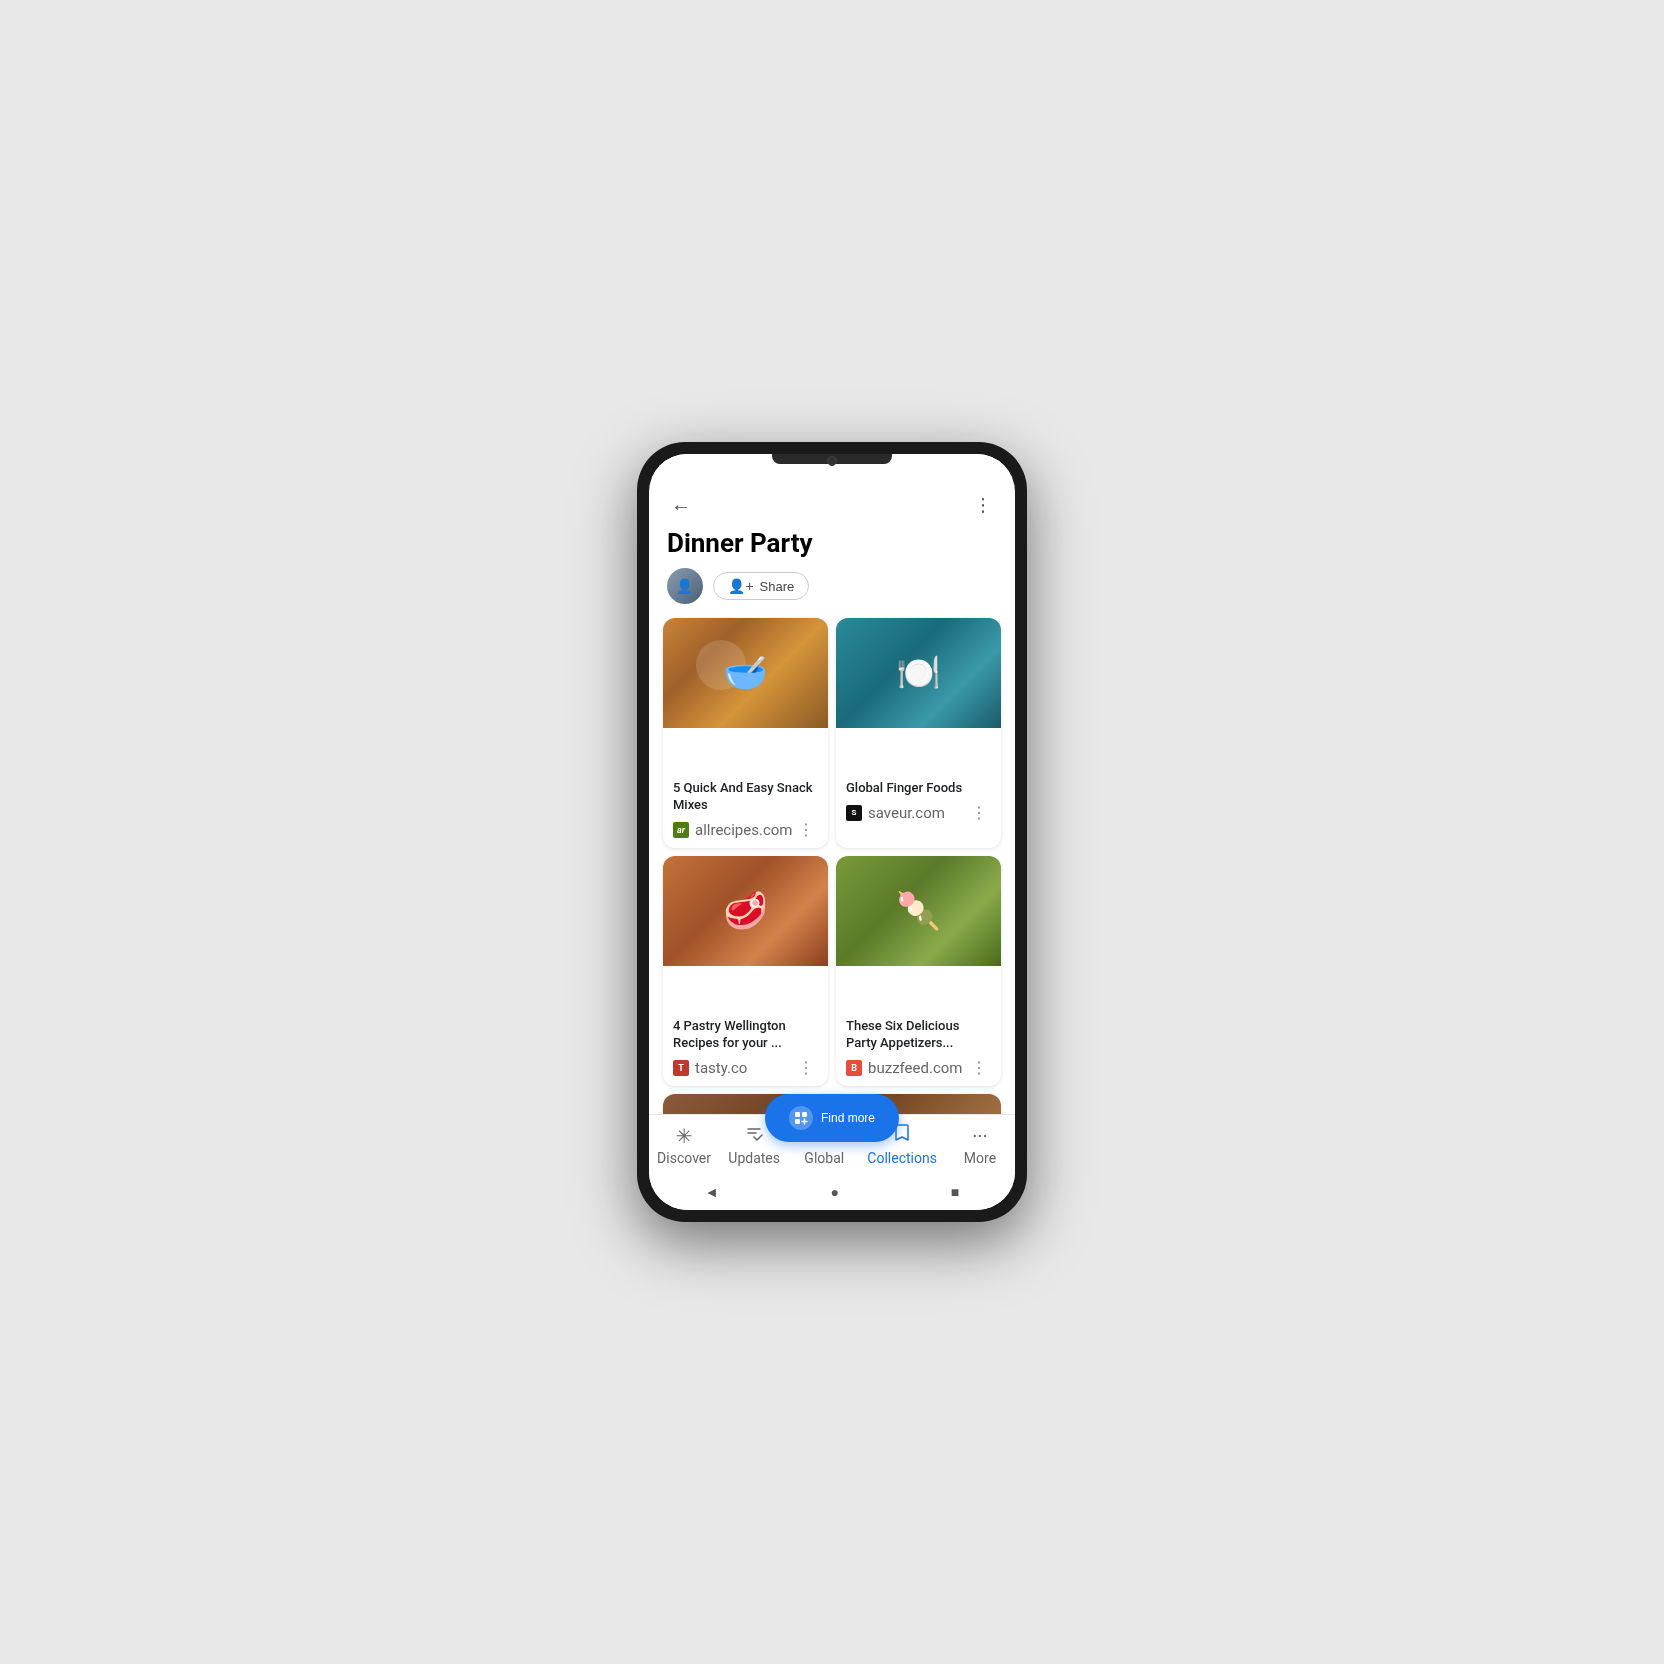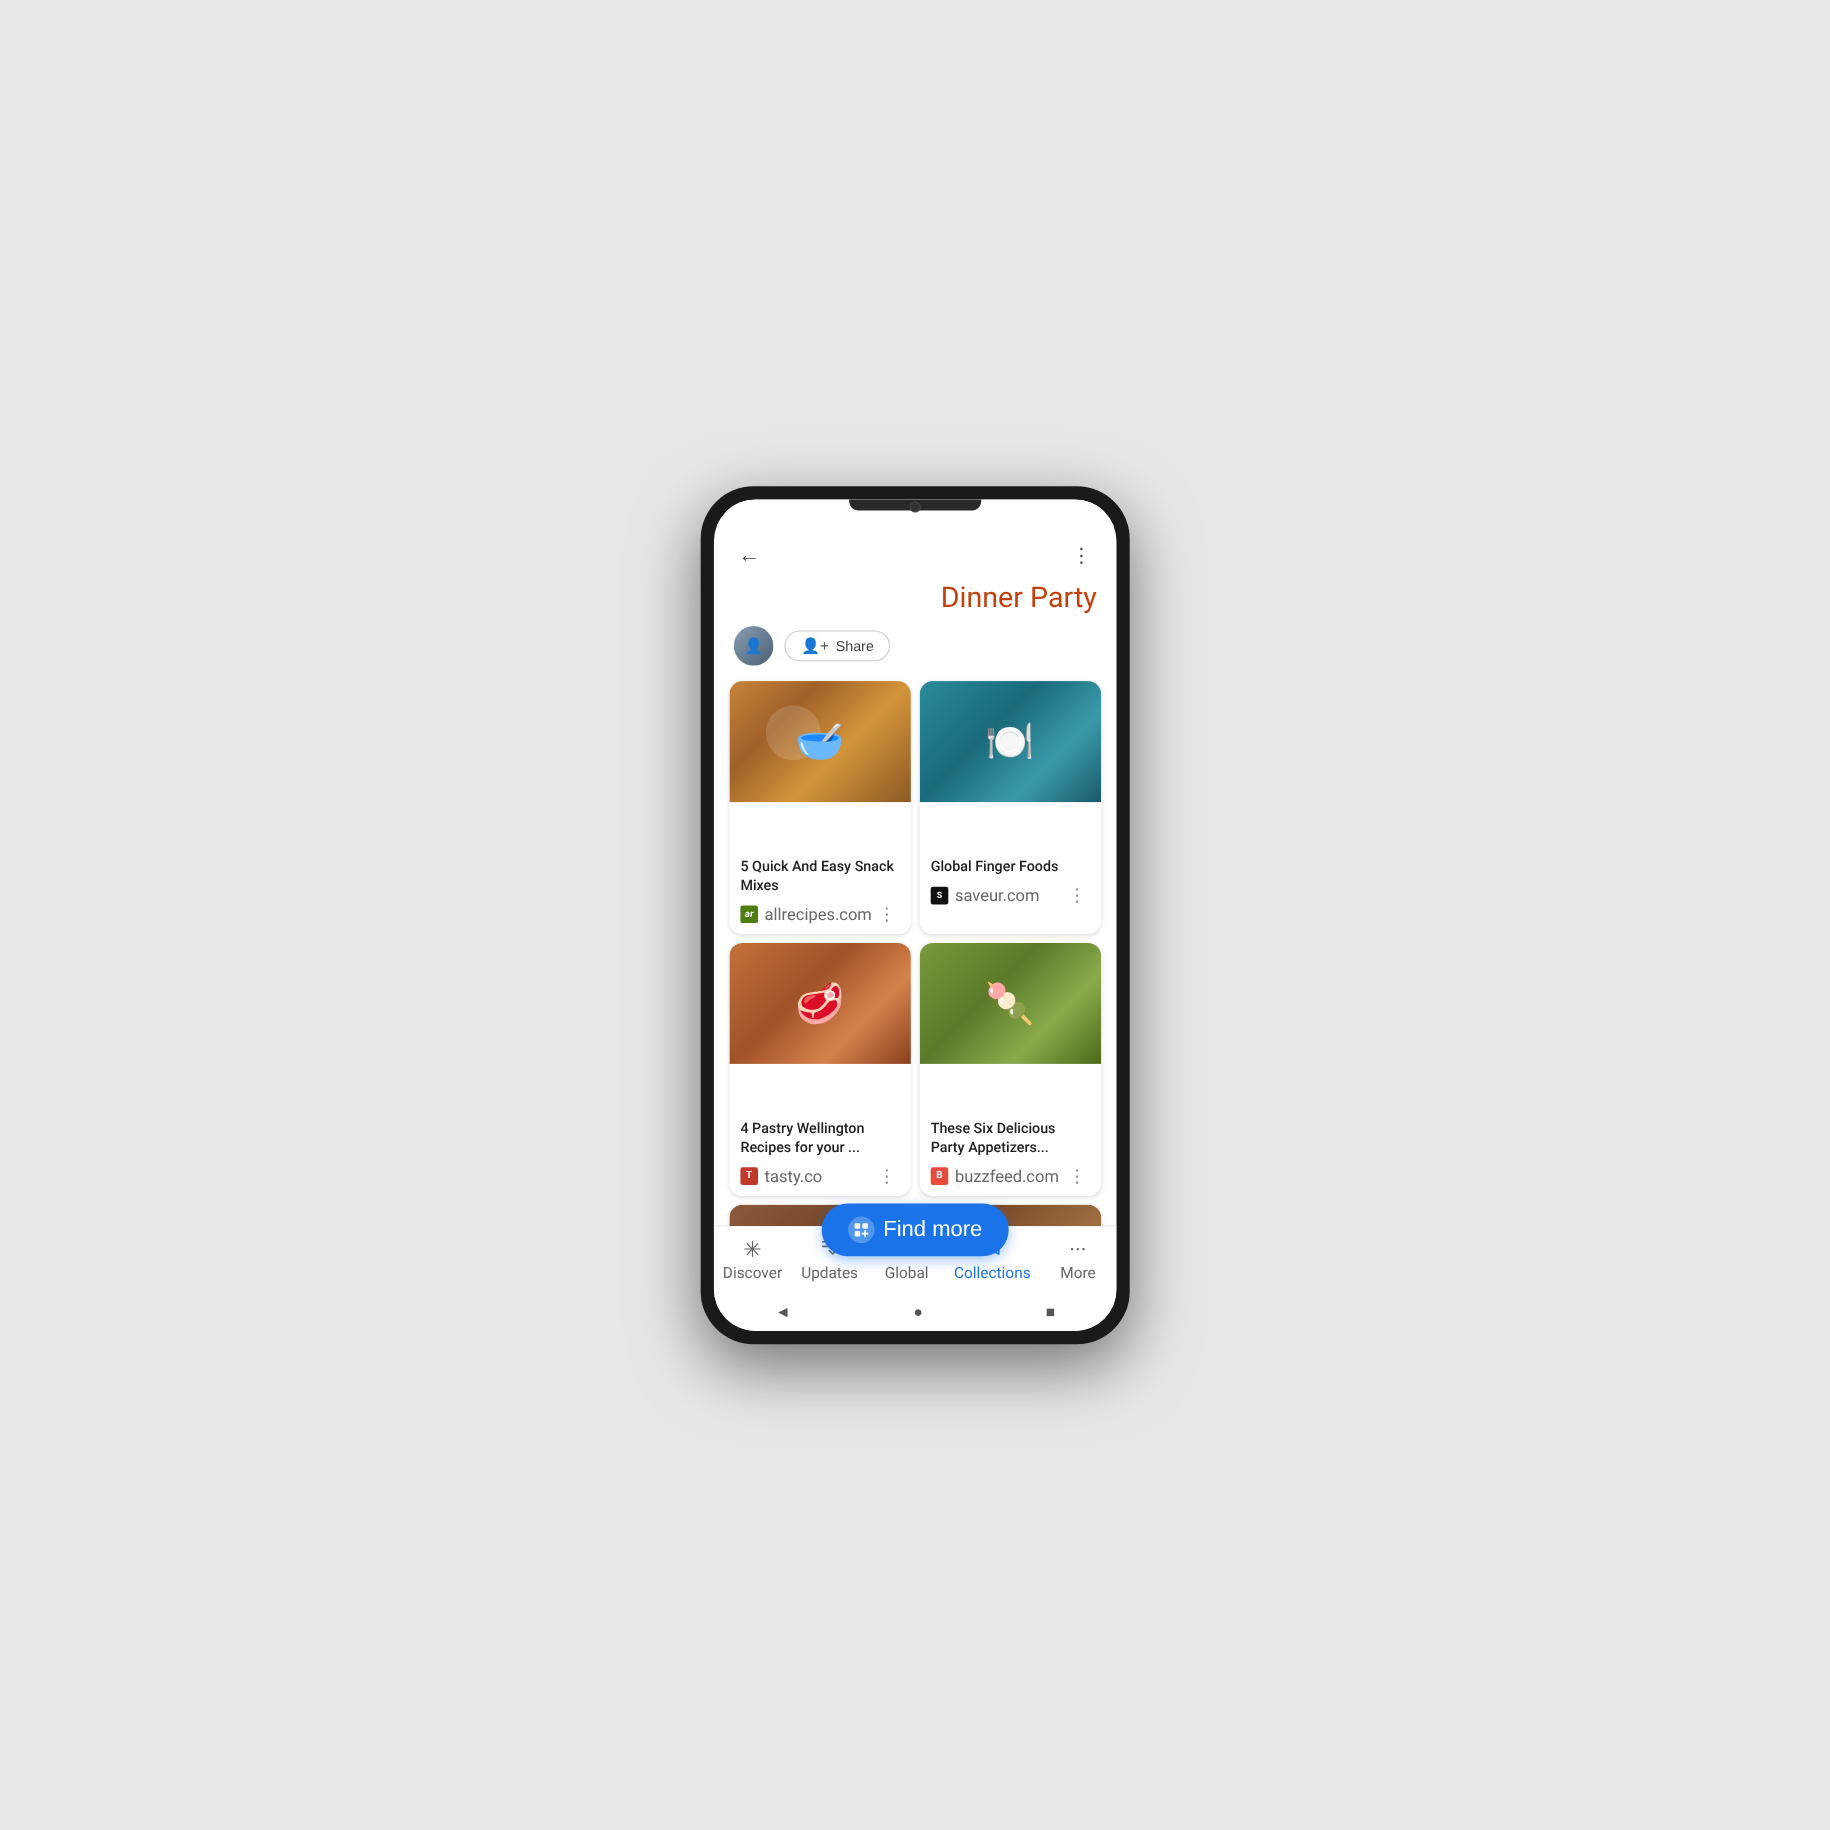--- a/index.html
+++ b/index.html
@@ -97,24 +97,23 @@
     .more-btn {
       font-size: 18px;
       color: #444;
       cursor: pointer;
       padding: 4px;
       letter-spacing: 1px;
     }
 
     .page-title {
       font-size: 26px;
-      font-weight: 400;
-      color: #c2410c;
+      font-weight: 700;
+      color: #000000;
       padding: 4px 18px 10px;
-      text-align: right;
     }
 
     .user-row {
       display: flex;
       align-items: center;
       padding: 0 18px 14px;
       gap: 10px;
     }
 
     .avatar {
@@ -302,21 +301,21 @@
     .find-more-btn {
       position: absolute;
       bottom: 68px;
       left: 50%;
       transform: translateX(-50%);
       background: #1a73e8;
       color: #fff;
       border: none;
       border-radius: 24px;
       padding: 12px 24px;
-      font-size: 20px;
+      font-size: 12px;
       font-weight: 500;
       display: flex;
       align-items: center;
       gap: 8px;
       cursor: pointer;
       white-space: nowrap;
       box-shadow: 0 4px 12px rgba(26,115,232,0.4);
       z-index: 20;
     }
 

